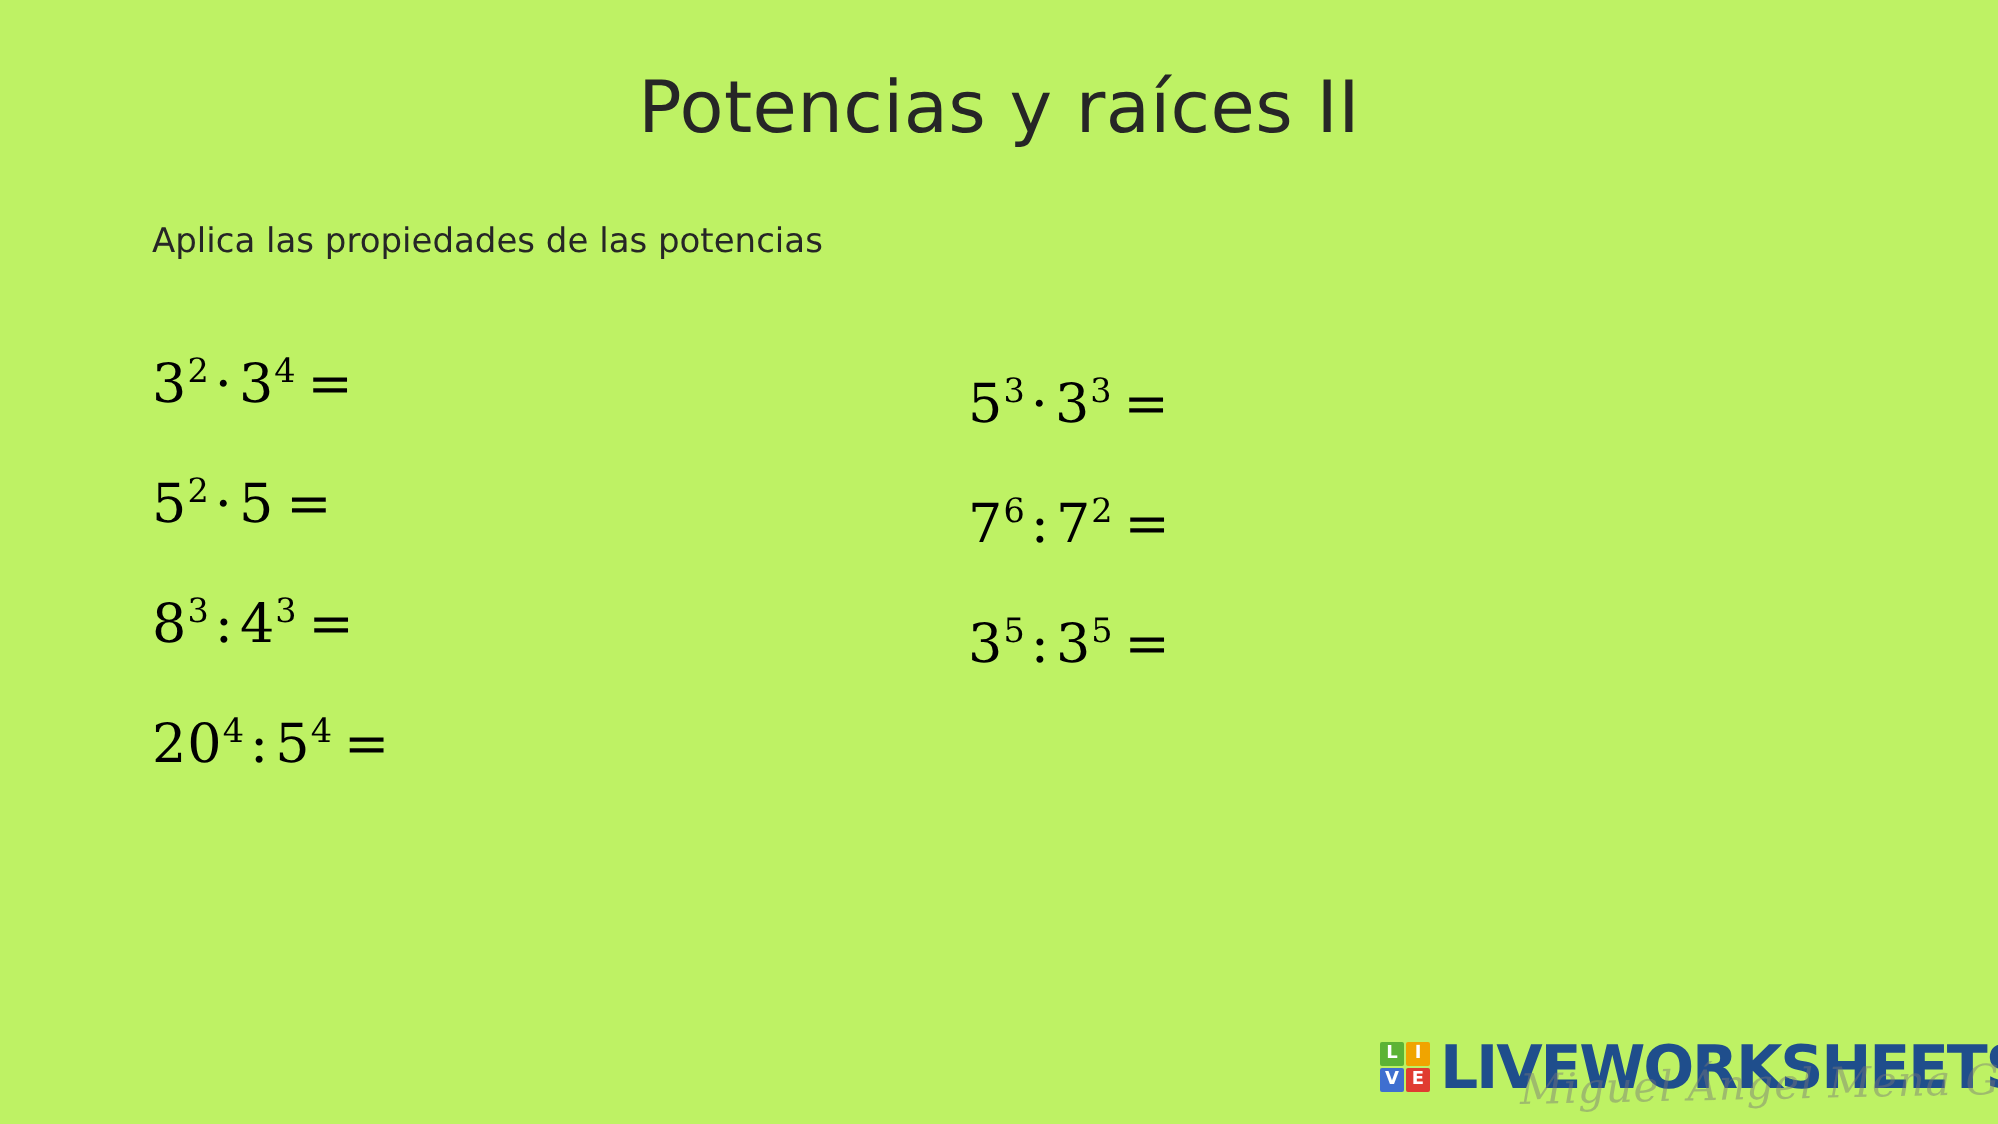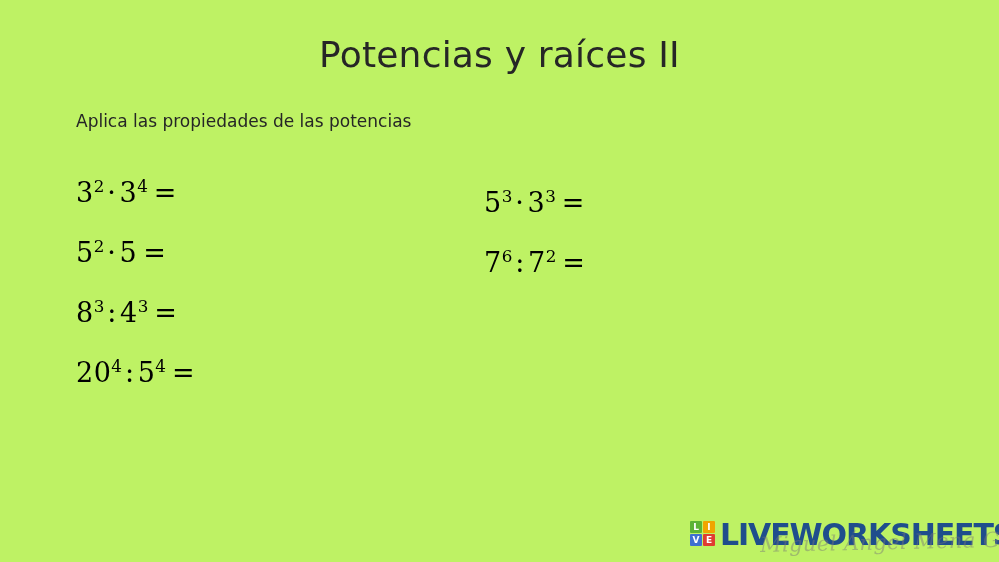--- a/index.html
+++ b/index.html
@@ -179,20 +179,23 @@
   <div class="column column-right">
 
     <div class="expr">
       <span>5</span><sup>3</sup><span class="op">·</span><span>3</span><sup>3</sup><span class="eq">=</span>
     </div>
 
     <div class="expr">
       <span>7</span><sup>6</sup><span class="op">:</span><span>7</span><sup>2</sup><span class="eq">=</span>
     </div>
 
+    <div class="expr">
+      <span>3</span><sup>5</sup><span class="op">:</span><span>3</span><sup>5</sup><span class="eq">=</span>
+    </div>
 
 
   </div>
 
   <div class="logo">
     <div class="logo-tiles">
       <div class="tile tile-l">L</div>
       <div class="tile tile-i">I</div>
       <div class="tile tile-v">V</div>
       <div class="tile tile-e">E</div>

